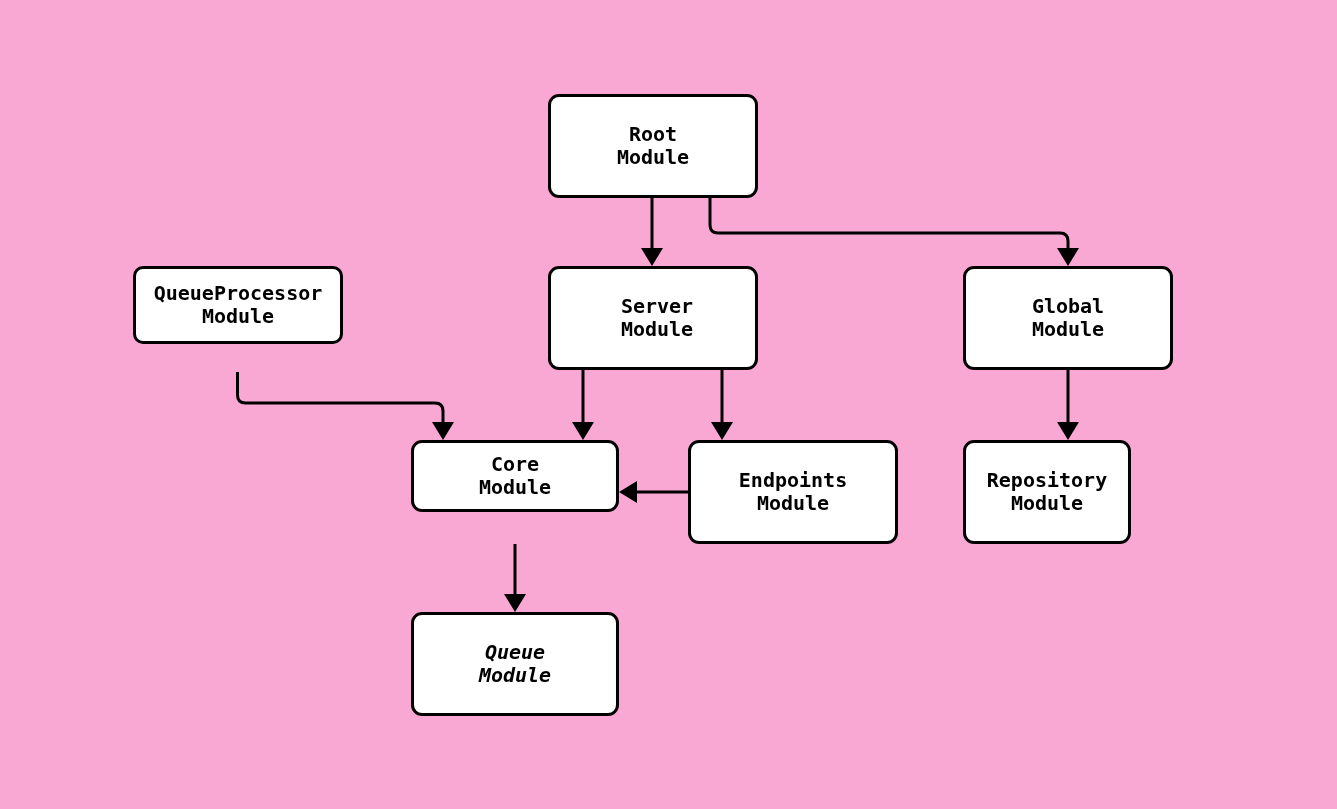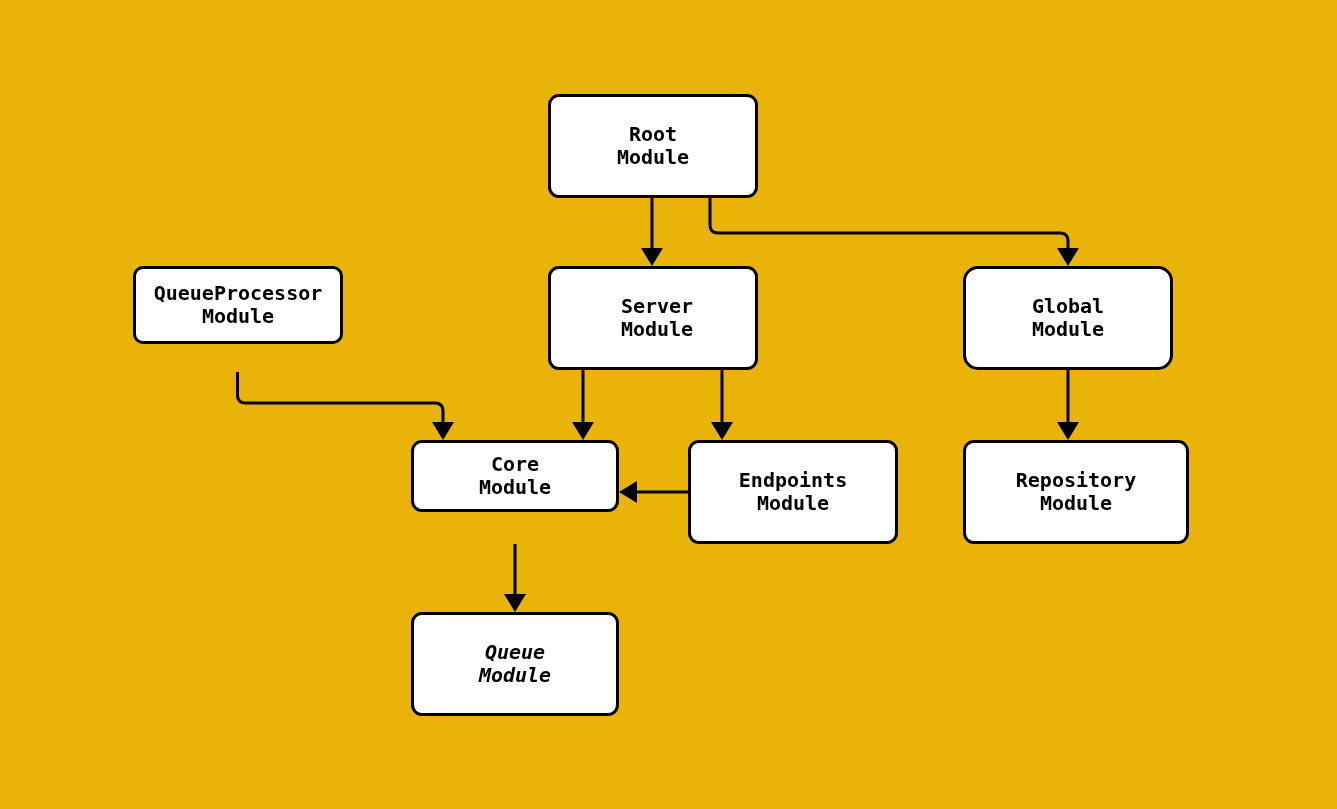--- a/index.html
+++ b/index.html
@@ -4,21 +4,21 @@
 <style>
   html, body {
     margin: 0;
     padding: 0;
     background: #ffffff;
   }
   .canvas {
     position: relative;
     width: 1337px;
     height: 809px;
-    background: #eab308;
+    background: #f9a8d4;
     overflow: hidden;
     font-family: "DejaVu Sans Mono", "Liberation Mono", monospace;
   }
   .edges {
     position: absolute;
     left: 0;
     top: 0;
   }
   .edge-line {
     fill: none;
@@ -43,24 +43,24 @@
     font-weight: bold;
     font-size: 20px;
     line-height: 23px;
     color: #000000;
     white-space: nowrap;
   }
   
   #node-root          { left: 548px; top:  94px; width: 210px; height: 104px; }
   #node-queueprocessor{ left: 133px; top: 266px; width: 210px; height: 78px; border-radius: 10px; }
   #node-server        { left: 548px; top: 266px; width: 210px; height: 104px; padding-left: 8px; }
-  #node-global        { left: 963px; top: 266px; width: 210px; height: 104px; border-radius: 15px; }
+  #node-global        { left: 963px; top: 266px; width: 210px; height: 104px; }
   #node-core          { left: 411px; top: 440px; width: 208px; height: 72px; }
   #node-endpoints     { left: 688px; top: 440px; width: 210px; height: 104px; }
-  #node-repository    { left: 963px; top: 440px; width: 226px; height: 104px; }
+  #node-repository    { left: 963px; top: 440px; width: 168px; height: 104px; }
   #node-queue         { left: 411px; top: 612px; width: 208px; height: 104px; font-style: italic; }
 </style>
 </head>
 <body>
 
 <div class="canvas">
 
   <svg class="edges" width="1337" height="809" viewBox="0 0 1337 809">
 
     <g>

